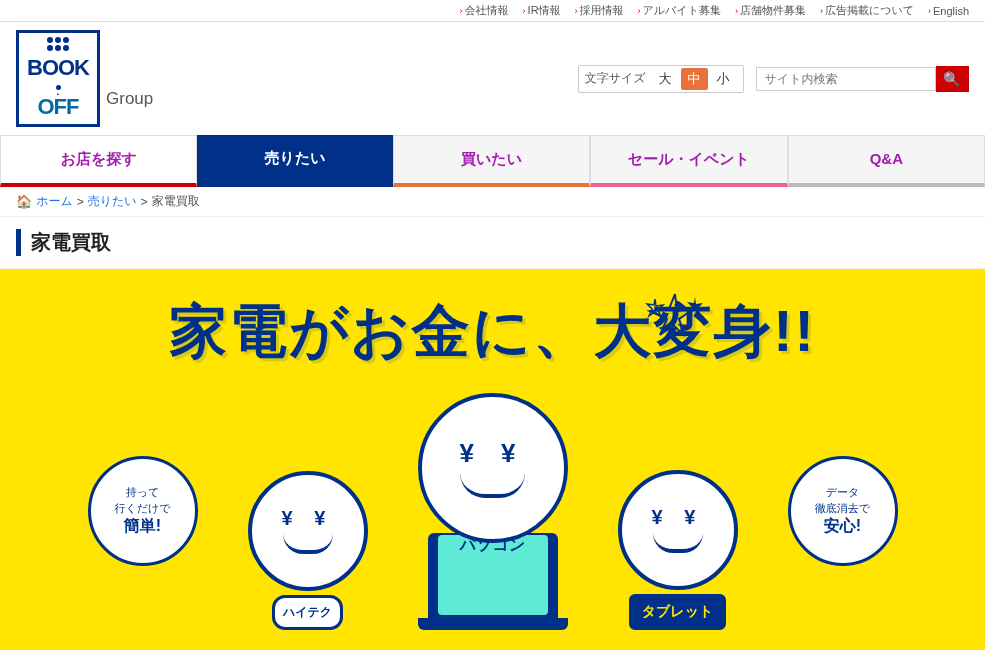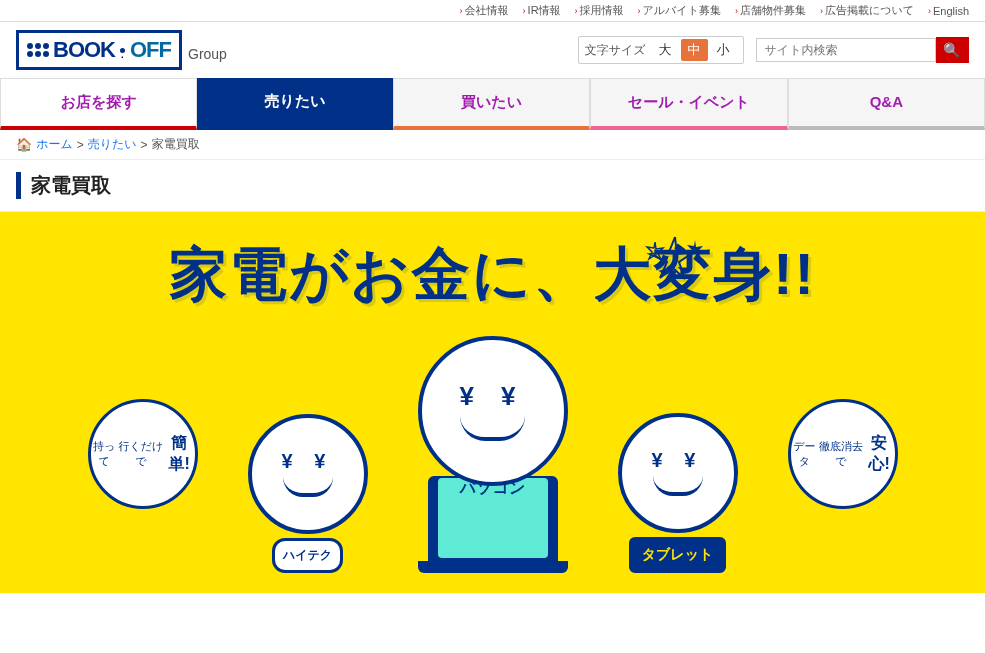--- a/index.html
+++ b/index.html
@@ -39,20 +39,21 @@
     .logo-area {
       display: flex;
       align-items: center;
     }
     .logo-box {
       border: 3px solid #003087;
       padding: 4px 8px;
       display: flex;
       align-items: center;
       gap: 4px;
+      flex-direction: column;
     }
     .logo-dots {
       display: flex;
       flex-direction: column;
       gap: 2px;
     }
     .logo-dot-row {
       display: flex;
       gap: 2px;
     }
@@ -76,25 +77,25 @@
       margin: 0 1px;
       align-self: center;
     }
     .logo-text-off {
       font-size: 22px;
       font-weight: 900;
       color: #0369a1;
       letter-spacing: -1px;
     }
     .logo-group {
-      font-size: 14px;
+      font-size: 17px;
       color: #555;
       margin-left: 6px;
       align-self: flex-end;
-      margin-bottom: 8px;
+      margin-bottom: 18px;
     }
 
     .header-right {
       display: flex;
       align-items: center;
       gap: 12px;
     }
     .font-size-control {
       display: flex;
       align-items: center;
@@ -339,21 +340,21 @@
       margin-top: 10px;
     }
 
     .side-bubble {
       background: #fff;
       border: 3px solid #003087;
       border-radius: 50%;
       width: 110px;
       height: 110px;
       display: flex;
-      flex-direction: row;
+      flex-direction: column;
       align-items: center;
       justify-content: center;
       text-align: center;
       color: #003087;
       align-self: center;
     }
     .side-bubble .small-line {
       font-size: 11px;
       line-height: 1.4;
     }

